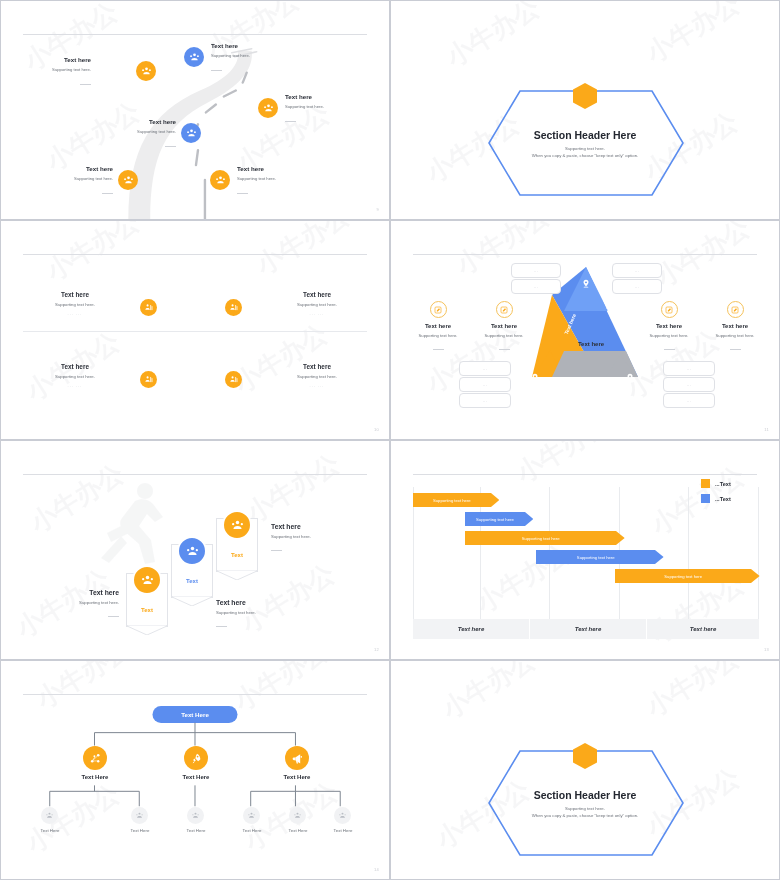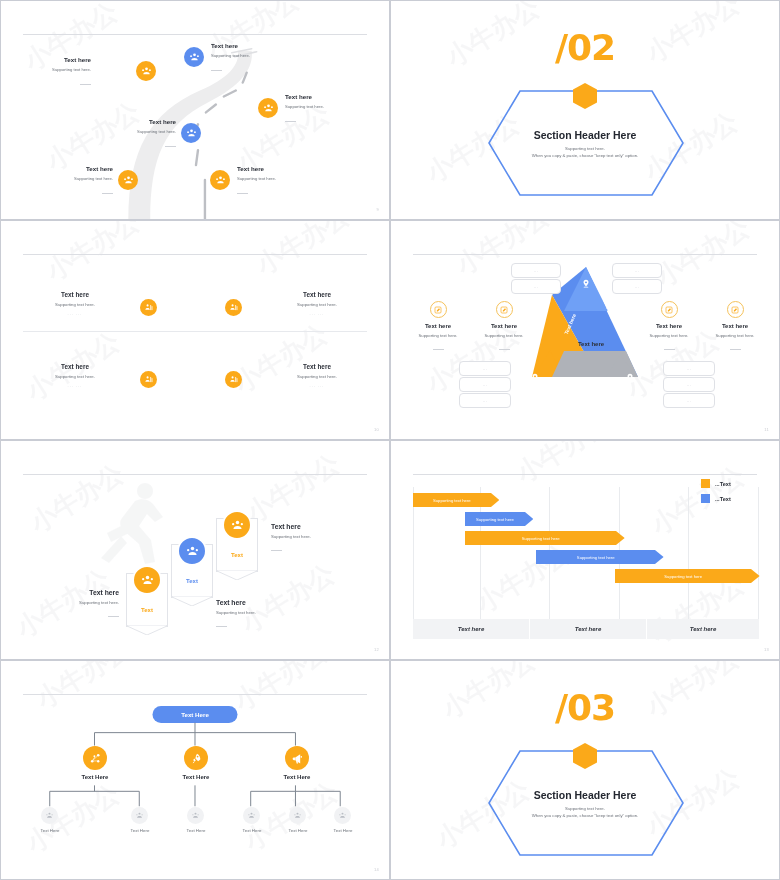--- a/index.html
+++ b/index.html
@@ -232,21 +232,20 @@
 
   <div class="slide">
     <div class="inner">
       <div class="wm">
         <span style="left:50px;top:14px;">小牛办公</span>
         <span style="left:250px;top:10px;">小牛办公</span>
         <span style="left:30px;top:130px;">小牛办公</span>
         <span style="left:248px;top:128px;">小牛办公</span>
       </div>
 
-      <div class="bignum">/02</div>
 
       <div class="hexbig">
         <svg viewBox="0 0 198 108" preserveAspectRatio="none">
           <polygon points="33,2 165,2 196,54 165,106 33,106 2,54" fill="none" stroke="#5B8DEF" stroke-width="1.6"></polygon>
         </svg>
       </div>
 
       <div class="hexsmall">
         <svg viewBox="0 0 28 28">
             <polygon points="14,1 26,7.5 26,20.5 14,27 2,20.5 2,7.5" fill="#FBA919"></polygon>
@@ -702,21 +701,20 @@
 
   <div class="slide">
     <div class="inner">
       <div class="wm">
         <span style="left:46px;top:6px;">小牛办公</span>
         <span style="left:250px;top:4px;">小牛办公</span>
         <span style="left:40px;top:136px;">小牛办公</span>
         <span style="left:250px;top:124px;">小牛办公</span>
       </div>
 
-      <div class="bignum">/03</div>
 
       <div class="hexbig">
         <svg viewBox="0 0 198 108" preserveAspectRatio="none">
           <polygon points="33,2 165,2 196,54 165,106 33,106 2,54" fill="none" stroke="#5B8DEF" stroke-width="1.6"></polygon>
         </svg>
       </div>
 
       <div class="hexsmall">
         <svg viewBox="0 0 28 28">
             <polygon points="14,1 26,7.5 26,20.5 14,27 2,20.5 2,7.5" fill="#FBA919"></polygon>

